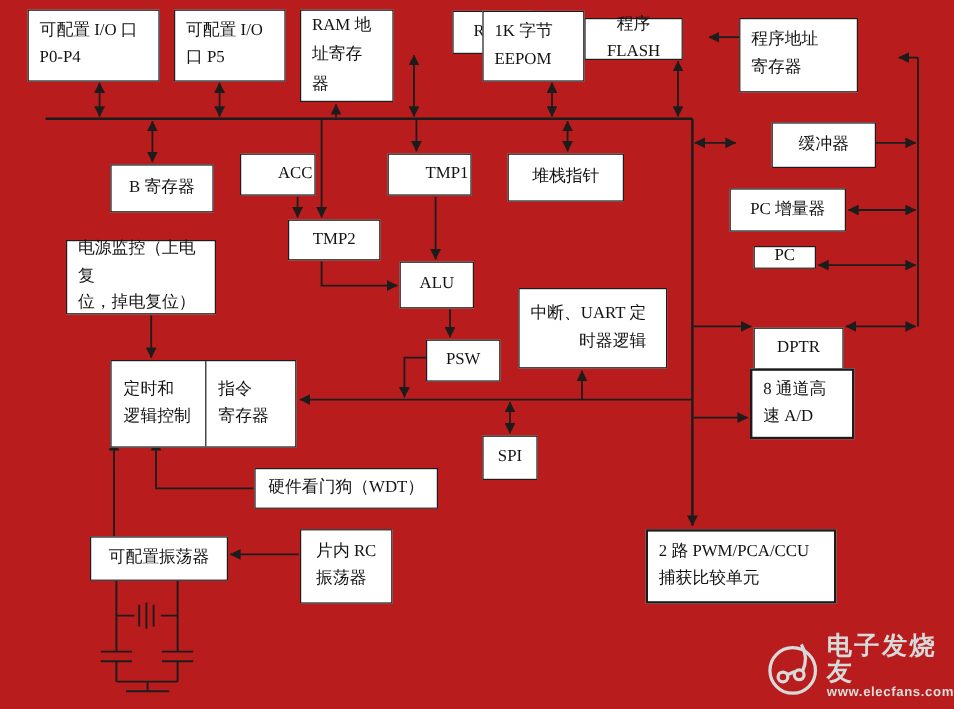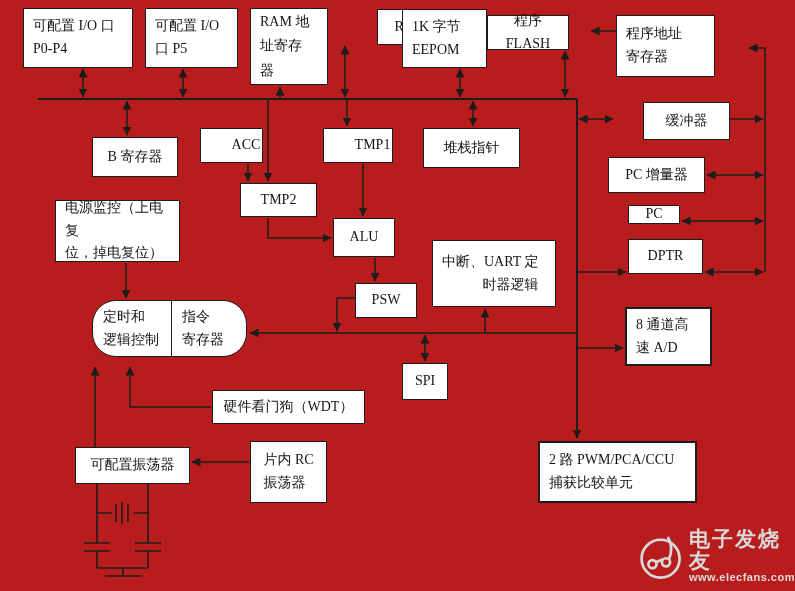--- a/index.html
+++ b/index.html
@@ -23,27 +23,27 @@
   #b5{left:402px;top:9px;width:85px;height:59px;}
   #b6{left:487px;top:15px;width:82px;height:35px;text-align:center;}
   #b7{left:616px;top:15px;width:99px;height:62px;}
   #b8{left:92px;top:137px;width:86px;height:40px;}
   #b9{left:200px;top:128px;width:63px;height:35px;padding-left:32px;}
   #b10{left:323px;top:128px;width:70px;height:35px;padding-left:32px;}
   #b11{left:423px;top:128px;width:97px;height:40px;}
   #b12{left:615px;top:102px;width:87px;height:38px;margin-left:28px;}
   #b13{left:608px;top:157px;width:97px;height:36px;}
   #b14{left:628px;top:205px;width:52px;height:19px;}
-  #b15{left:628px;top:239px;width:75px;height:35px;}
+  #b15{left:628px;top:273px;width:75px;height:35px;}
   #b16{left:240px;top:183px;width:77px;height:34px;}
   #b17{left:55px;top:200px;width:125px;height:62px;}
   #b18{left:333px;top:218px;width:62px;height:39px;}
   #b19{left:432px;top:240px;width:124px;height:67px;text-align:right;}
   #b20{left:355px;top:283px;width:62px;height:35px;}
-  #b21{left:92px;top:300px;width:155px;height:57px;padding:0;border-radius:24px;}
+  #b21{left:92px;top:300px;width:155px;height:73px;padding:0;}
   #b21 .cell{box-sizing:border-box;height:100%;display:flex;align-items:center;
     padding-left:10px;white-space:pre-line;}
   #b21 .cell1{width:80px;border-right:1.5px solid #1c1c1c;}
   #b21 .cell2{width:75px;}
   #b22{left:402px;top:363px;width:46px;height:37px;}
   #b23{left:625px;top:307px;width:87px;height:59px;}
   #b24{left:212px;top:390px;width:153px;height:34px;}
   #b25{left:75px;top:447px;width:115px;height:37px;}
   #b26{left:250px;top:441px;width:77px;height:62px;text-align:left;justify-content:center;}
   #b27{left:538px;top:441px;width:159px;height:62px;}

